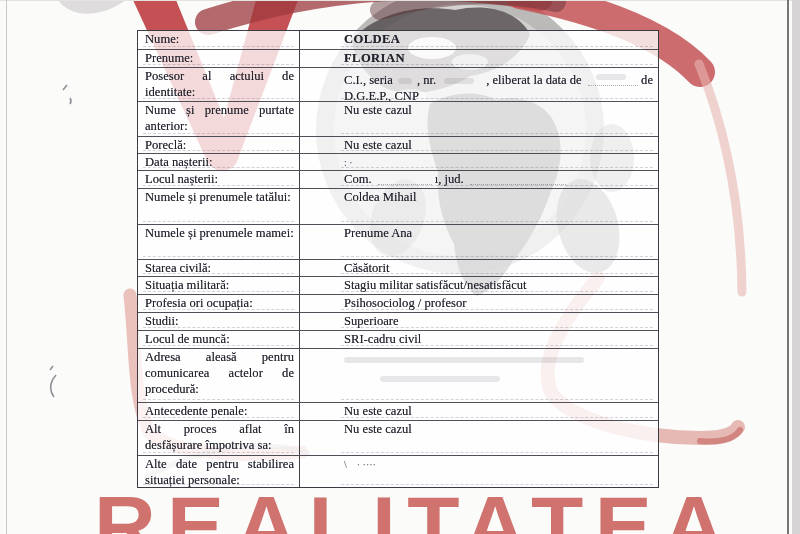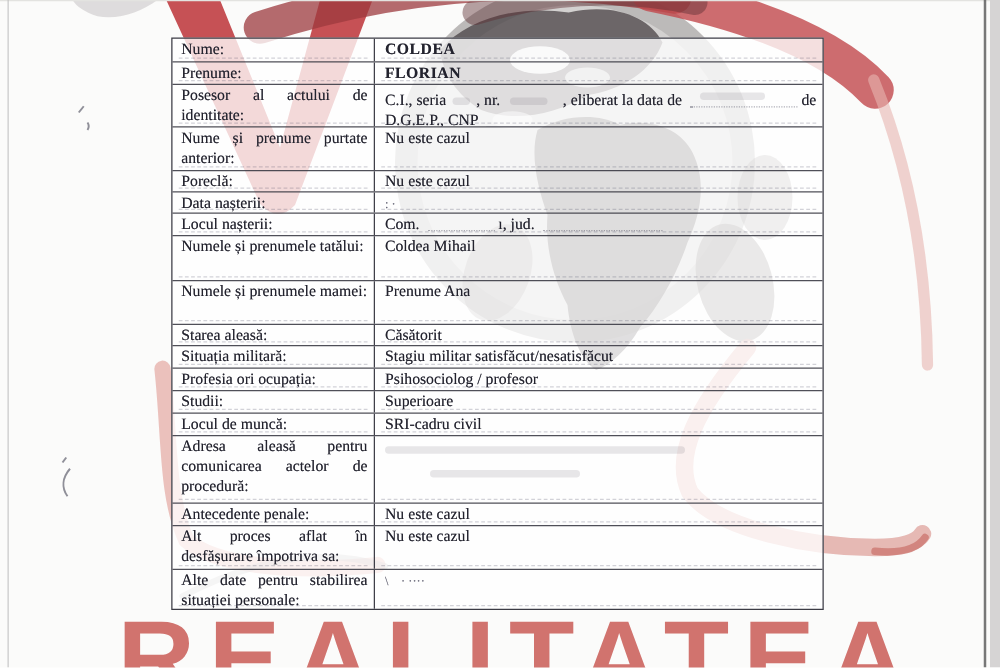--- a/index.html
+++ b/index.html
@@ -30,21 +30,21 @@
     background:rgba(255,255,255,0.78);
     border:1.6px solid #3b3b44;
     box-sizing:border-box;
     color:#23232e;
     font-size:12.6px;line-height:15.8px;
     text-shadow:0 0 .3px rgba(30,30,45,.55);
   }
   .row{display:grid;grid-template-columns:162px 1fr;box-sizing:border-box;}
   .lc,.vc{position:relative;box-sizing:border-box;padding:1px 5px 0 7px;overflow:hidden;}
   .lc{border-right:1.4px solid #3f3f48;text-align:justify;}
-  .row{border-bottom:1.2px solid rgba(55,55,65,.88);}
+  .row{border-bottom:1.2px solid rgba(55,55,65,.88);gap:36px;}
   .row:last-child{border-bottom:none;}
   .lc::after,.vc::after{
     content:"";position:absolute;left:5px;right:5px;bottom:2px;
     border-bottom:1px dashed rgba(70,70,95,.24);
   }
   .vc{padding-left:8px;}
   .bold{font-weight:bold;letter-spacing:.4px;}
   
   .h19{height:19px}.h18{height:18px}.h17{height:17px}
   .h34{height:34px}.h35{height:35px}.h36{height:36px}
@@ -164,21 +164,21 @@
     <div class="vc">Coldea Mihail</div>
   </div>
 
   <div class="row h35">
     <div class="lc">Numele și prenumele mamei:</div>
     <div class="vc">Prenume Ana</div>
   </div>
 
 
   <div class="row h17">
-    <div class="lc">Starea aleasă:</div>
+    <div class="lc">Starea civilă:</div>
     <div class="vc">Căsătorit</div>
   </div>
 
   <div class="row h18">
     <div class="lc">Situația militară:</div>
     <div class="vc">Stagiu militar satisfăcut/nesatisfăcut</div>
   </div>
 
   <div class="row h18">
     <div class="lc">Profesia ori ocupația:</div>

